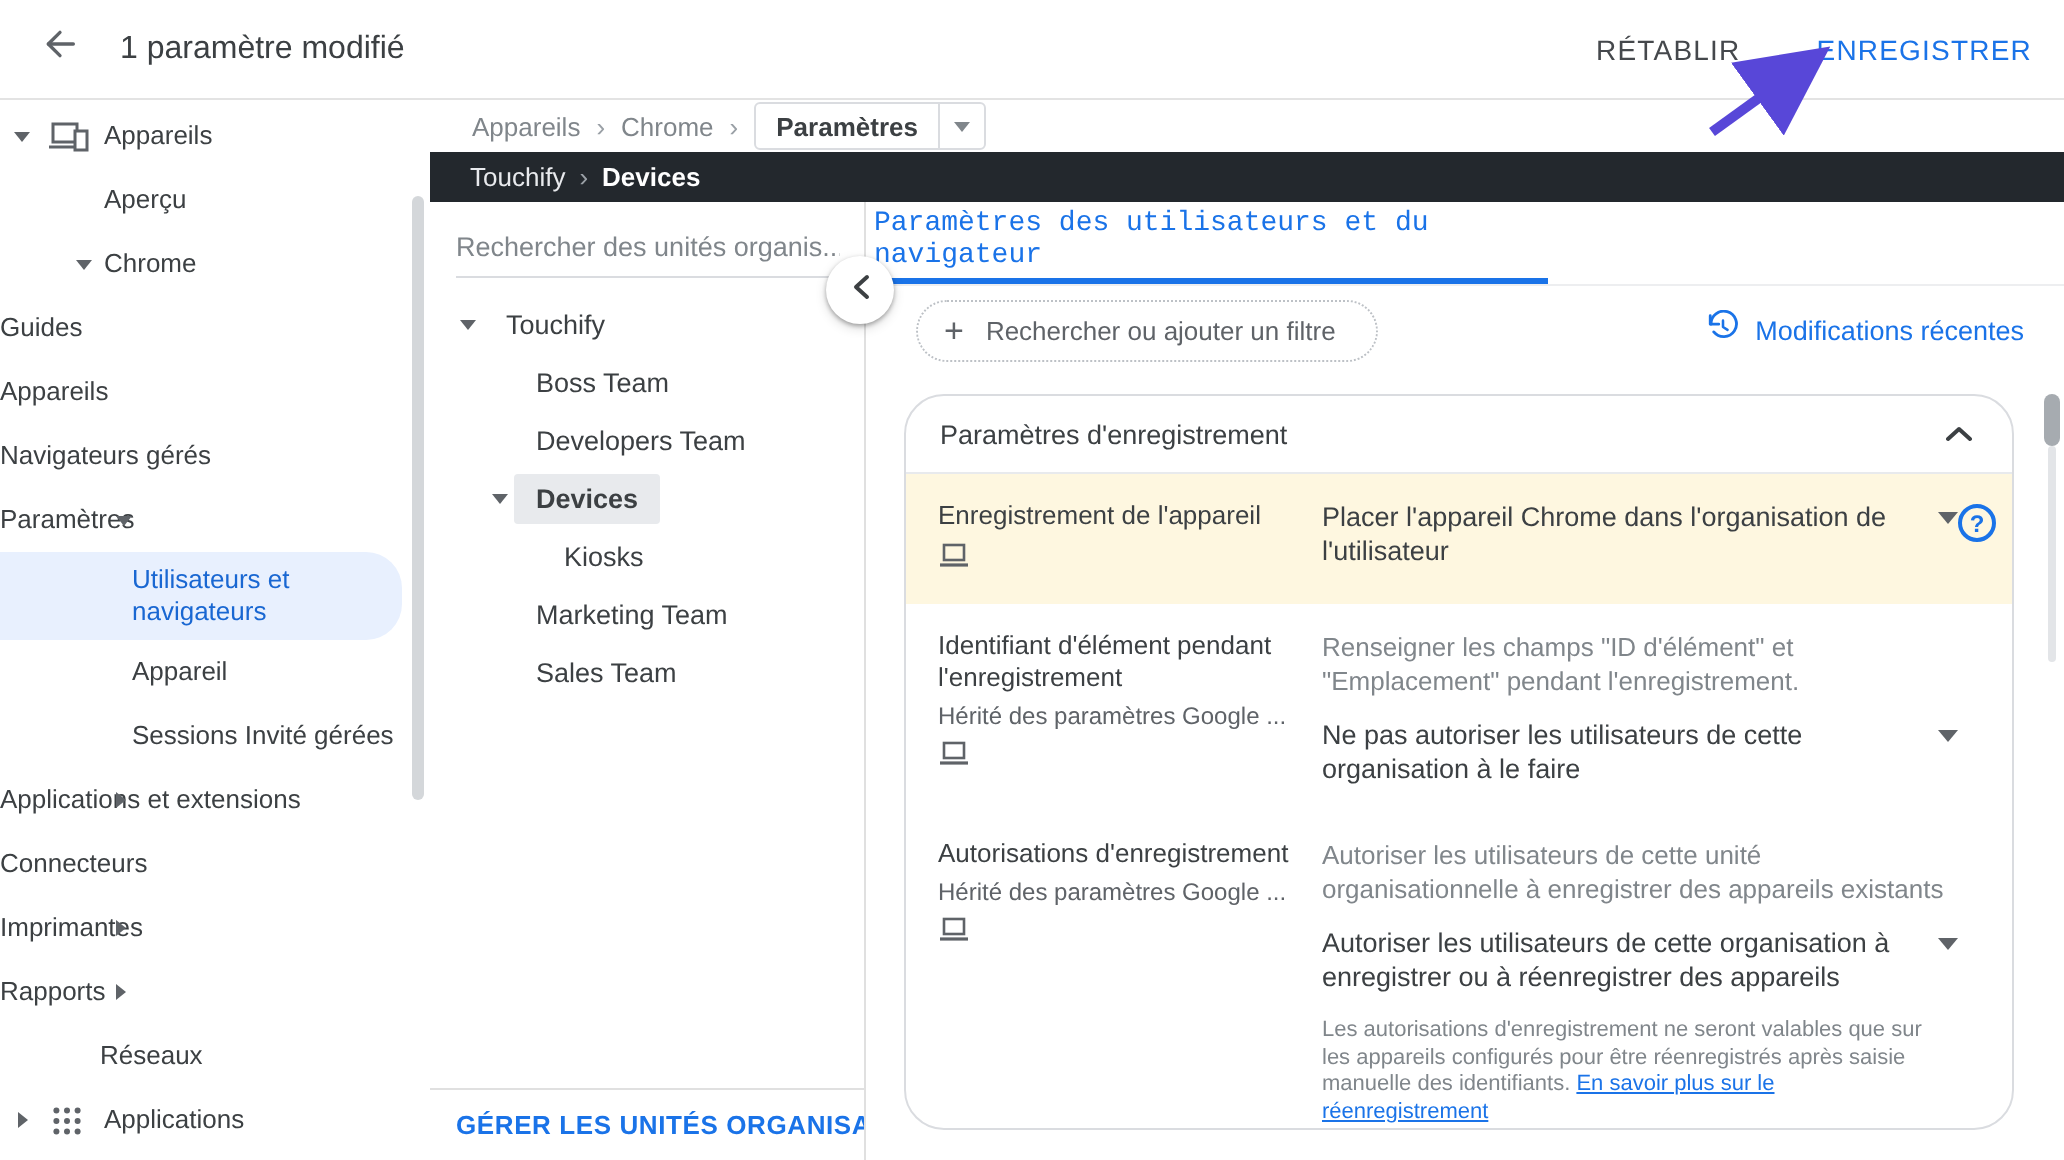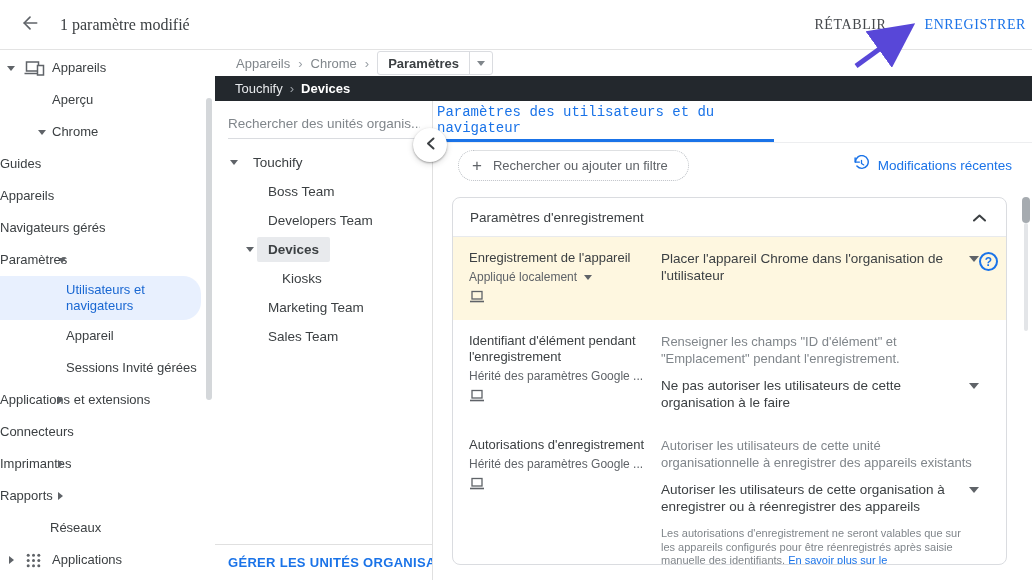--- a/index.html
+++ b/index.html
@@ -1,24 +1,24 @@
 <!DOCTYPE html>
 <html><head>
 <meta charset="utf-8">
 <style>
   * { margin:0; padding:0; box-sizing:border-box; }
   html,body { width:1032px; height:580px; overflow:hidden; background:#fff;
     font-family:"Liberation Sans","DejaVu Sans",sans-serif; color:#3C4043; }
 
   
   .topbar { position:absolute; left:0; top:0; width:1032px; height:50px;
-    background:#fff; border-bottom:1px solid #E3E3E3; display:flex; align-items:center; z-index:10;font-family:Liberation Serif, serif; }
+    background:#fff; border-bottom:1px solid #E3E3E3; display:flex; align-items:center; z-index:10; }
   .back-btn { width:40px; height:40px; margin-left:10px; display:flex; align-items:center; justify-content:center; cursor:pointer; }
   .top-title { font-size:16px; font-weight:500; color:#3C4043; margin-left:10px; }
-  .top-actions { margin-left:auto; margin-right:6px; display:flex; align-items:center; gap:38px; }
+  .top-actions { margin-left:auto; margin-right:16px; display:flex; align-items:center; gap:38px; }
   .txt-btn { background:none; border:none; font-family:inherit; font-size:14px; font-weight:500;
     letter-spacing:.6px; cursor:pointer; }
   .revert { color:#45484c; }
   .save { color:#1A73E8; }
   .annot-arrow { position:absolute; left:846px; top:20px; z-index:60; pointer-events:none; }
 
   
   .sidebar { position:absolute; left:0; top:50px; width:215px; height:530px; background:#fff; padding-top:2px; }
   .sb-item { position:relative; display:flex; align-items:center; min-height:32px; font-size:13px;
     color:#3C4043; cursor:pointer; line-height:16px; }
@@ -81,21 +81,21 @@
   .filterrow { height:45px; display:flex; align-items:center; padding:0 20px 0 24px; }
   .filter-chip { display:flex; align-items:center; gap:11px; height:31px; padding:0 20px 0 13px;
     border:1px dotted #BDC1C6; border-radius:16px; cursor:pointer; }
   .filter-plus { font-size:17px; color:#5F6368; line-height:1; }
   .filter-label { font-size:13px; color:#5F6368; }
   .recent { margin-left:auto; display:flex; align-items:center; gap:8px; cursor:pointer; }
   .recent-label { font-size:13.5px; color:#1A73E8; }
 
   
   .card { position:absolute; left:18px; top:96px; width:555px; height:368px; background:#fff;
-    border:1px solid #DADCE0; border-radius:8px; overflow:hidden; }
+    border:1px solid #DADCE0; border-radius:20px; overflow:hidden; }
   .card-head { height:39px; display:flex; align-items:center; padding:0 20px 0 17px; border-bottom:1px solid #E8EAED; }
   .card-title { flex:1; font-size:13.5px; font-weight:500; color:#3C4043; }
   .srow { display:flex; padding:13px 14px 13px 16px; }
   .srow.hl { background:#FEF7E0; }
   .r-left { width:182px; margin-right:10px; flex:none; }
   .r-label { font-size:13px; font-weight:500; color:#3C4043; line-height:16px; }
   .r-scope { margin-top:4px; display:flex; align-items:center; gap:7px; font-size:12px; color:#5F6368; white-space:nowrap; overflow:hidden; }
   .r-device { margin-top:5px; }
   .r-mid { width:318px; flex:none; }
   .r-desc { font-size:13px; color:#80868B; line-height:17px; }
@@ -310,24 +310,20 @@
       <span>
         <svg width="13" height="8" viewBox="0 0 13 8" fill="none" stroke="#3C4043" stroke-width="2" stroke-linecap="round" stroke-linejoin="round">
             <path d="M1 6.5L6.5 1.5L12 6.5"></path>
           </svg>
       </span>
     </div>
 
     <div class="srow hl">
       <div class="r-left">
         <div class="r-label">Enregistrement de l'appareil</div>
-        <div class="r-scope">
-          <span>Appliqué localement</span>
-          <span class="scope-tri"></span>
-        </div>
         <div class="r-device">
           <svg width="16" height="13" viewBox="0 0 16 13" fill="none" stroke="#5F6368" stroke-width="1.3">
               <rect x="3" y="1.5" width="10" height="7.5"></rect>
               <path d="M1 11.5h14" stroke-width="1.6"></path>
             </svg>
         </div>
       </div>
       <div class="r-mid">
         <div class="value-line">
           <span class="r-value">Placer l'appareil Chrome dans l'organisation de l'utilisateur</span>

